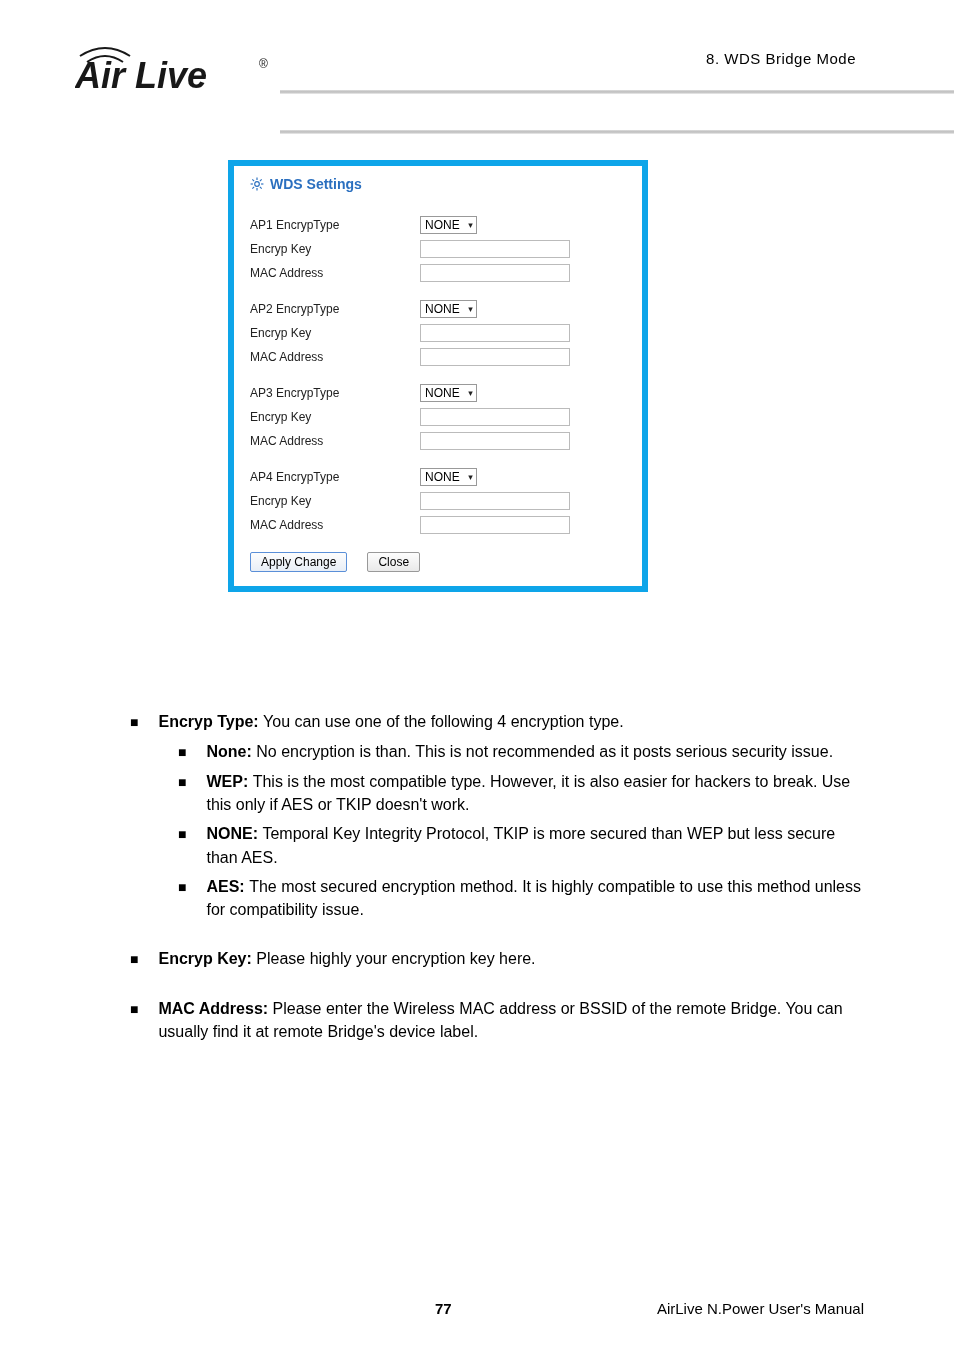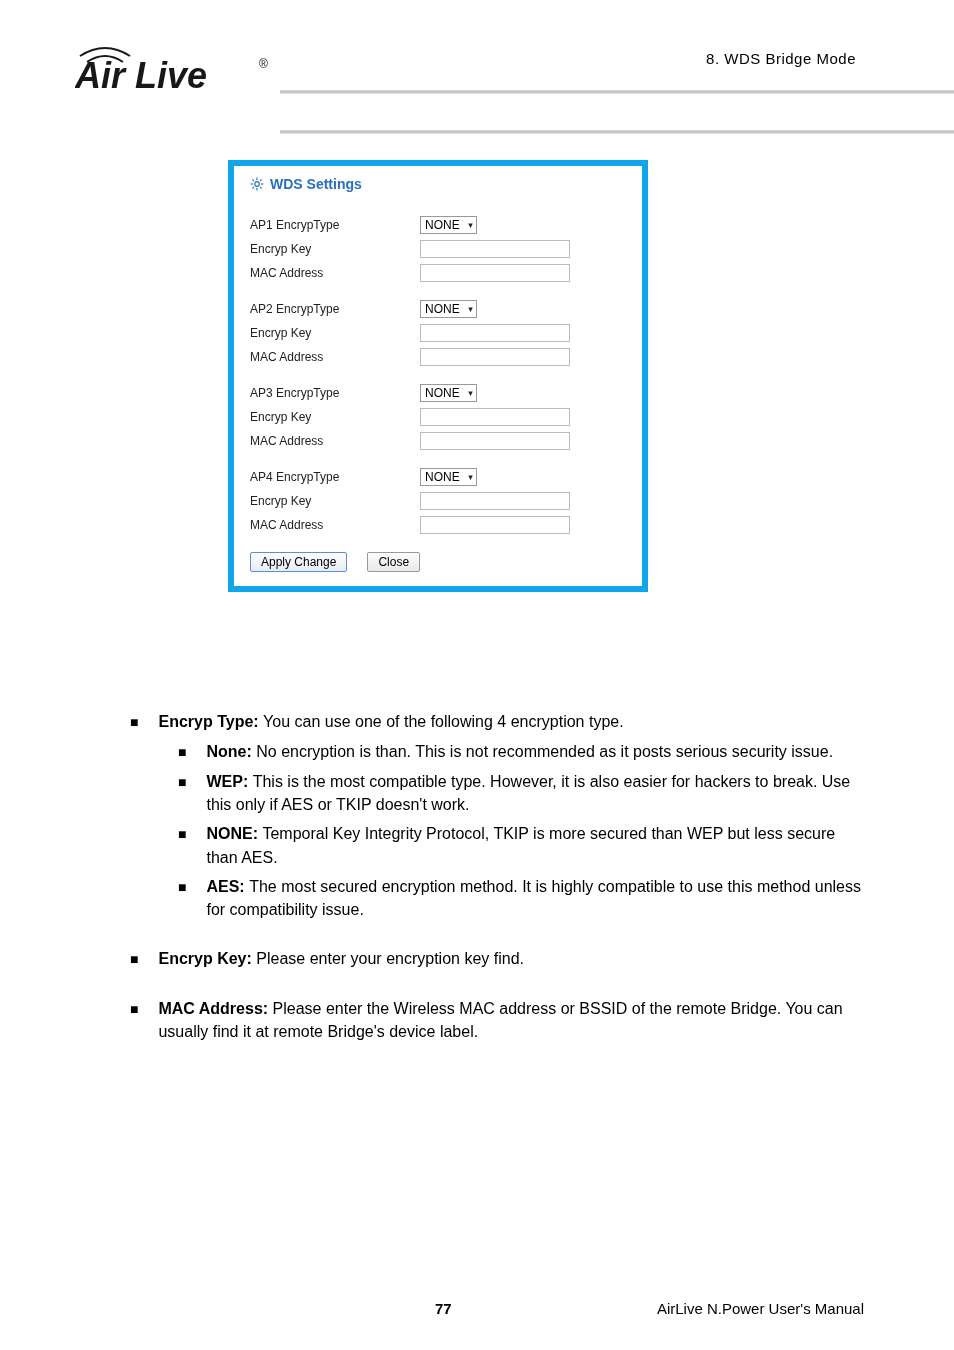--- a/index.html
+++ b/index.html
@@ -268,21 +268,21 @@
     <div><span class="bold">NONE: </span><span>Temporal Key Integrity Protocol, TKIP is more secured than WEP but less secure than AES.</span></div>
   </div>
 
   <div class="bullet-l2">
     <span class="sq">■</span>
     <div><span class="bold">AES: </span><span>The most secured encryption method.    It is highly compatible to use this method unless for compatibility issue.</span></div>
   </div>
 
   <div class="bullet-l1 sp">
     <span class="sq">■</span>
-    <div><span class="bold">Encryp Key: </span><span>Please enter your encryption key find.</span></div>
+    <div><span class="bold">Encryp Key: </span><span>Please highly your encryption key here.</span></div>
   </div>
 
   <div class="bullet-l1 sp">
     <span class="sq">■</span>
     <div><span class="bold">MAC Address:   </span><span>Please enter the Wireless MAC address or BSSID of the remote Bridge.    You can usually find it at remote Bridge's device label.</span></div>
   </div>
 
 </div>
 
 <div class="footer">

